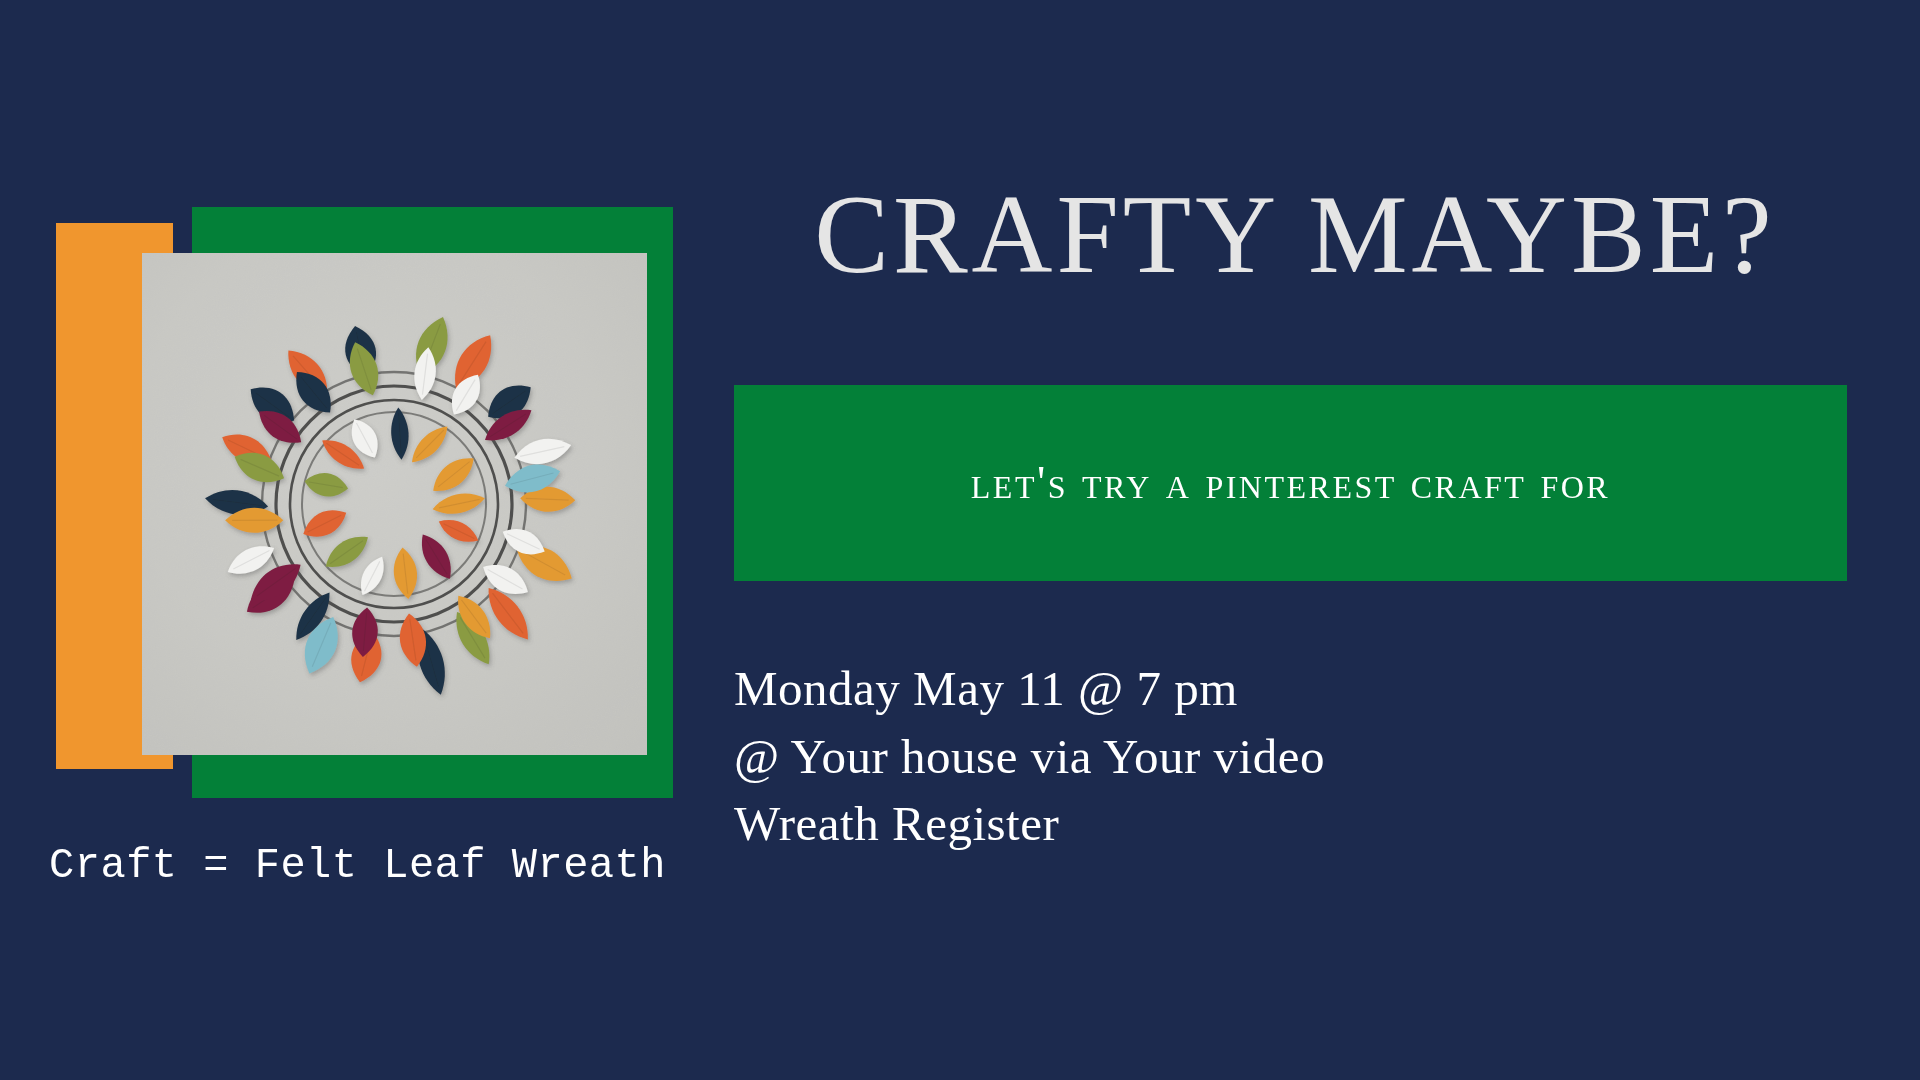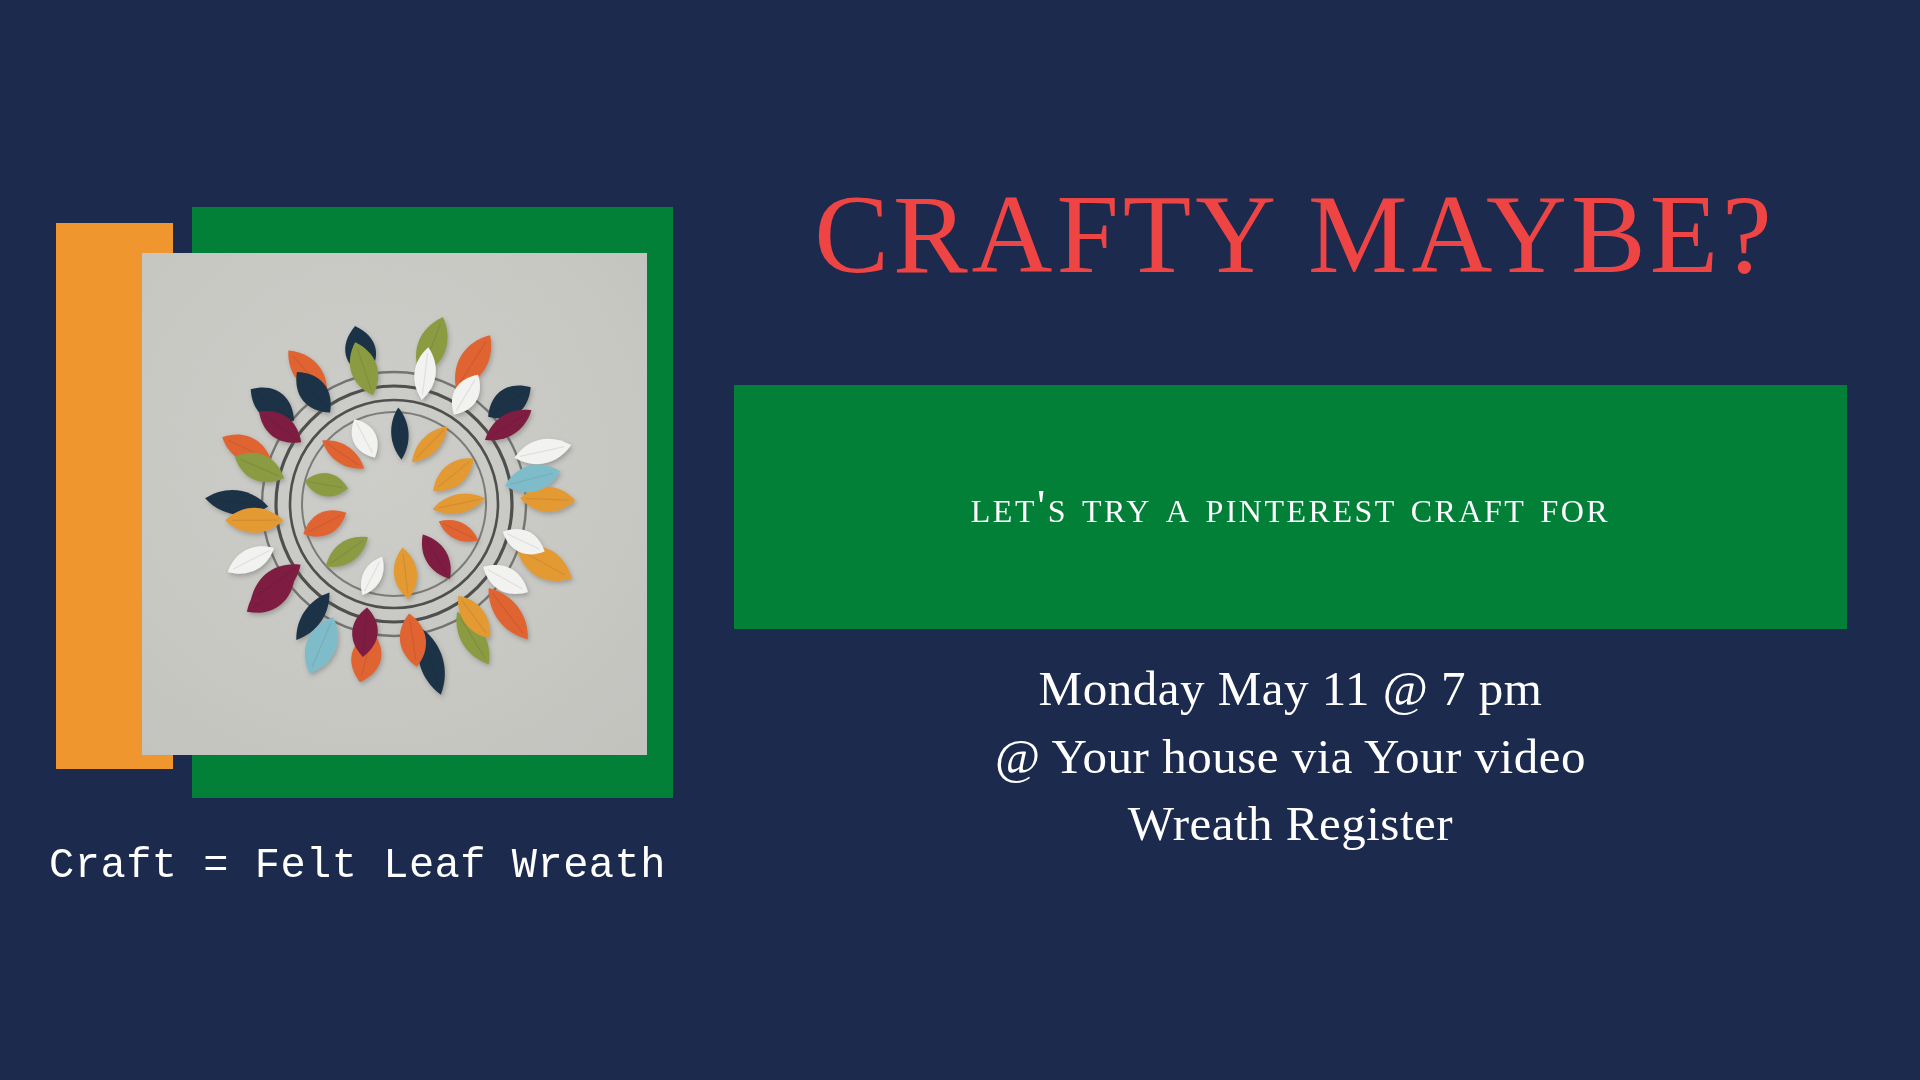--- a/index.html
+++ b/index.html
@@ -67,36 +67,36 @@
     white-space: nowrap;
   }
 
   
 
   .headline {
     position: absolute;
     left: 700px;
     top: 178px;
     width: 1190px;
-    color: #ef4444;
+    color: #e5e5e5;
     font-size: 112px;
     line-height: 1.0;
     letter-spacing: 4px;
     font-weight: 400;
     font-family: "Liberation Serif", "DejaVu Serif", serif;
     text-align: center;
     white-space: nowrap;
   }
 
   .green-banner {
     position: absolute;
     left: 734px;
     top: 385px;
     width: 1113px;
-    height: 244px;
+    height: 196px;
     background: #038038;
     display: flex;
     flex-direction: column;
     align-items: center;
     justify-content: center;
   }
 
   .banner-line {
     color: #ffffff;
     font-size: 46px;
@@ -109,21 +109,21 @@
     white-space: nowrap;
   }
 
   .banner-line:first-letter { }
 
   .details {
     position: absolute;
     left: 734px;
     top: 655px;
     width: 1113px;
-    text-align: center;
+    text-align: left;
   }
 
   .detail-line {
     color: #ffffff;
     font-size: 49px;
     line-height: 1.38;
     letter-spacing: 0.5px;
     font-family: "Liberation Serif", "DejaVu Serif", serif;
     white-space: nowrap;
   }

